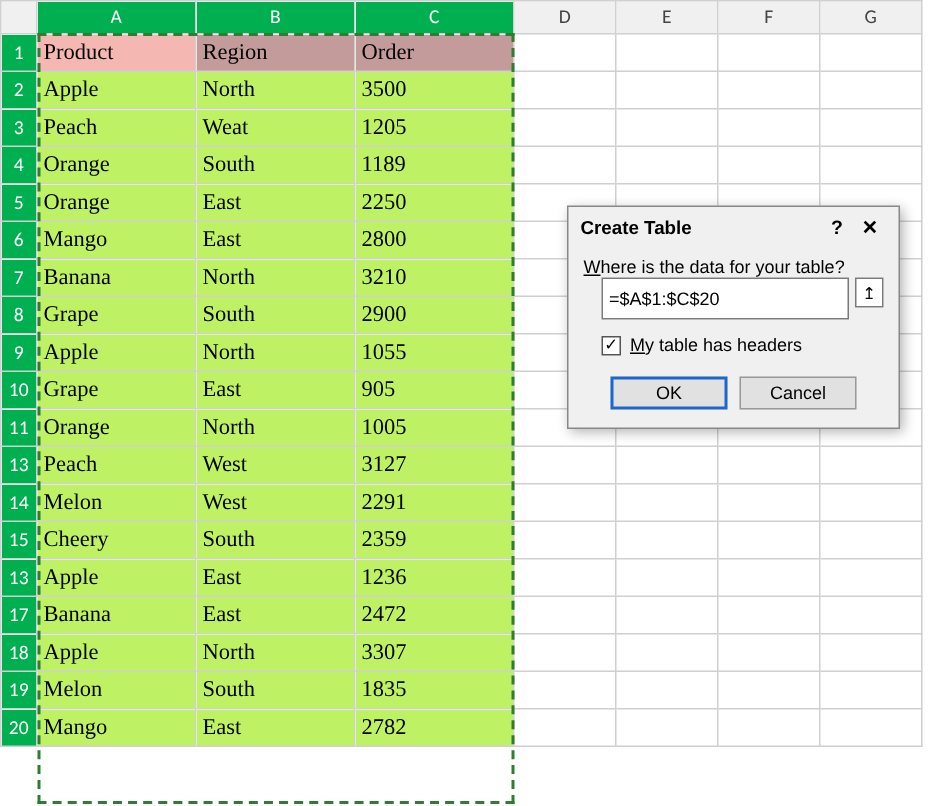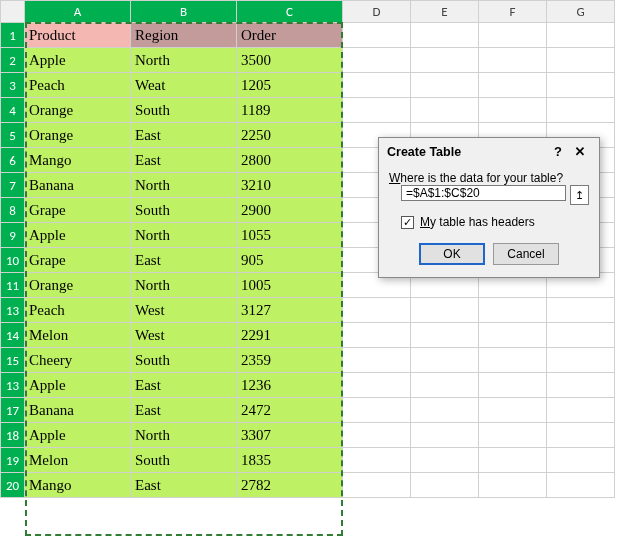--- a/index.html
+++ b/index.html
@@ -88,41 +88,41 @@
     font-size: 13px;
   }
   .dlg-body { padding: 6px 10px 12px 10px; }
   .lbl { margin-bottom: 0; display:block; }
   .lbl u { text-decoration: underline; }
   .range-row { display: flex; gap: 4px; margin-left: 12px; margin-bottom:10px;}
   .range-in {
     flex: 1;
     border: 1px solid #7a7a7a;
     background: #fff;
-    height: 16px;
+    height: 28px;
     padding: 0 4px;
     font-size: 12px;
     font-family: "Segoe UI", Tahoma, sans-serif;
   }
   .range-btn {
     width: 20px; height: 20px;
     border: 1px solid #7a7a7a;
     background: #fff;
     display:flex; align-items:center; justify-content:center;
     font-size:11px;
   }
   .chk-row { display:flex; align-items:center; gap:6px; margin-left:12px; margin-bottom:14px;}
   .chk {
     width:13px; height:13px; border:1px solid #555; background:#fff;
     display:inline-flex; align-items:center; justify-content:center;
     font-size:11px; line-height:1; color:#000;
   }
   .btn-row { display:flex; gap:8px; justify-content:center; }
   .btn {
-    width:66px; height:22px;
+    width:78px; height:22px;
     border:1px solid #999; background:#e1e1e1;
     font-size:12px;
     display:flex; align-items:center; justify-content:center;
   }
   .btn.primary { border:2px solid #1e66c9; }
 </style>
 </head>
 <body>
 
 <table class="sheet">

